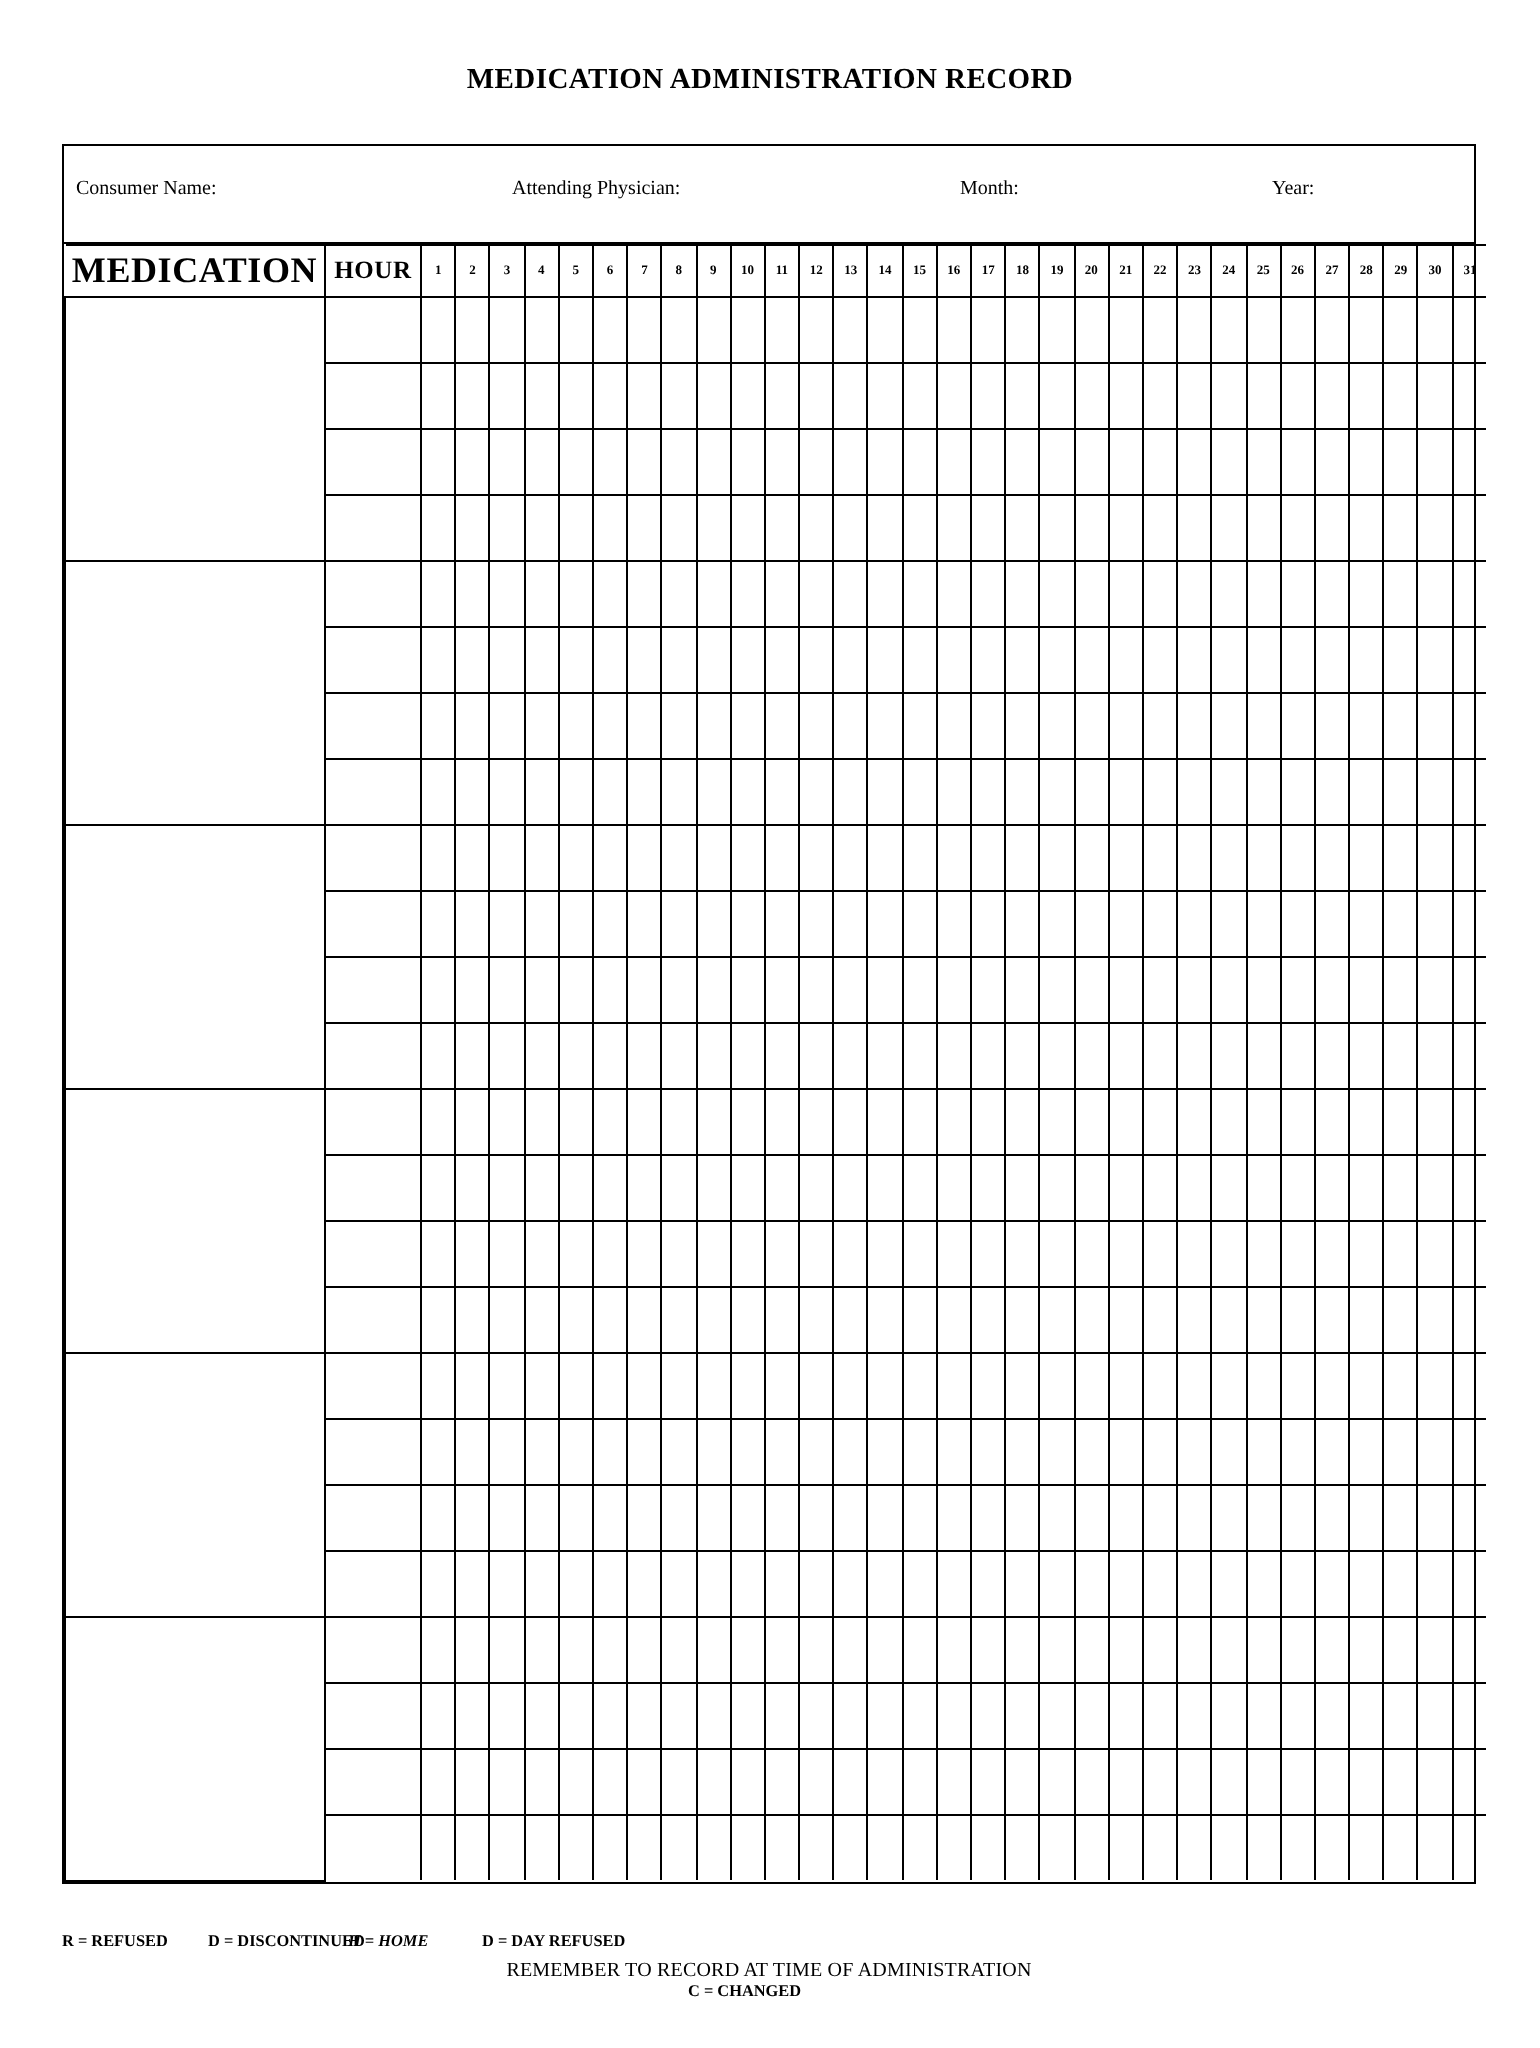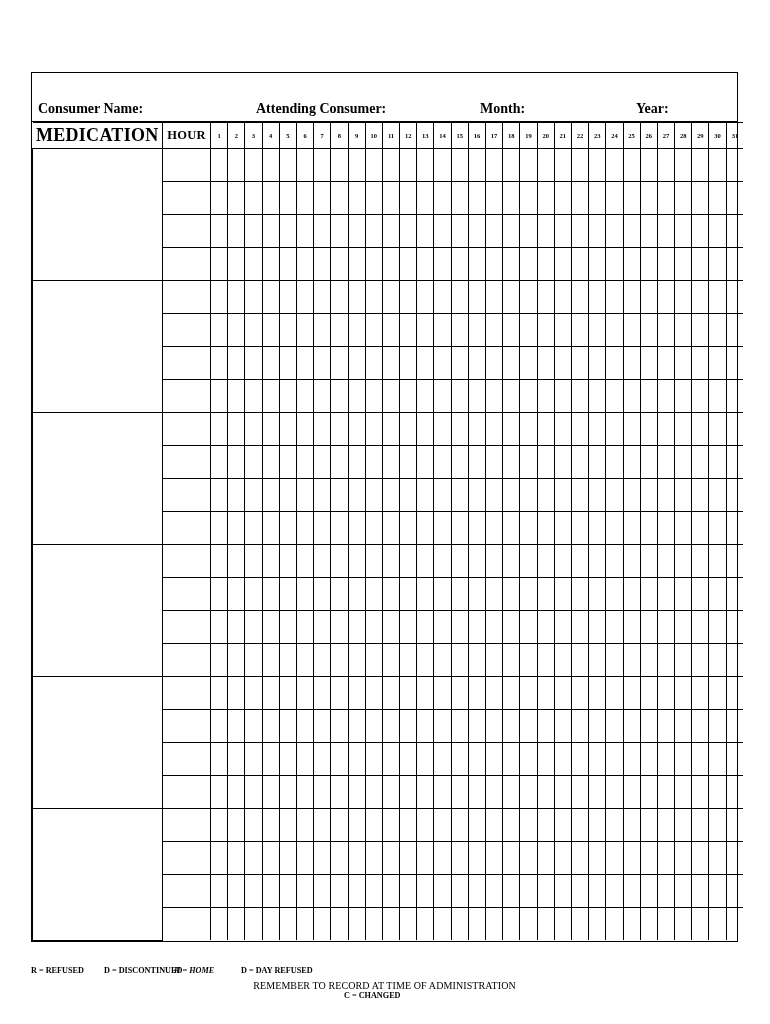--- a/index.html
+++ b/index.html
@@ -44,23 +44,23 @@
   }
 
   
   .header-band {
     height: 48px;
     border-bottom: 1.4px solid #000;
     position: relative;
   }
   .header-band .field {
     position: absolute;
-    top: 28px;
-    font-size: 14px;
-    font-weight: bold;
+    top: 16px;
+    font-size: 10px;
+    font-weight: normal;
     white-space: nowrap;
   }
   .f-consumer { left: 6px; }
   .f-physician { left: 224px; }
   .f-month { left: 448px; }
   .f-year { left: 604px; }
 
   
   table.grid {
     border-collapse: collapse;
@@ -144,26 +144,27 @@
     font-size: 10px;
     font-weight: normal;
     letter-spacing: 0.1px;
   }
 </style>
 </head>
 <body>
 
 <div class="page">
 
+  <div class="doc-title">MEDICATION ADMINISTRATION RECORD</div>
 
   <div class="frame">
 
     <div class="header-band">
       <span class="field f-consumer">Consumer Name:</span>
-      <span class="field f-physician">Attending Consumer:</span>
+      <span class="field f-physician">Attending Physician:</span>
       <span class="field f-month">Month:</span>
       <span class="field f-year">Year:</span>
     </div>
 
     <table class="grid">
       <colgroup id="grid-colgroup">
         <col class="col-med">
         <col class="col-hour">
       <col class="col-day">
           <col class="col-day">

